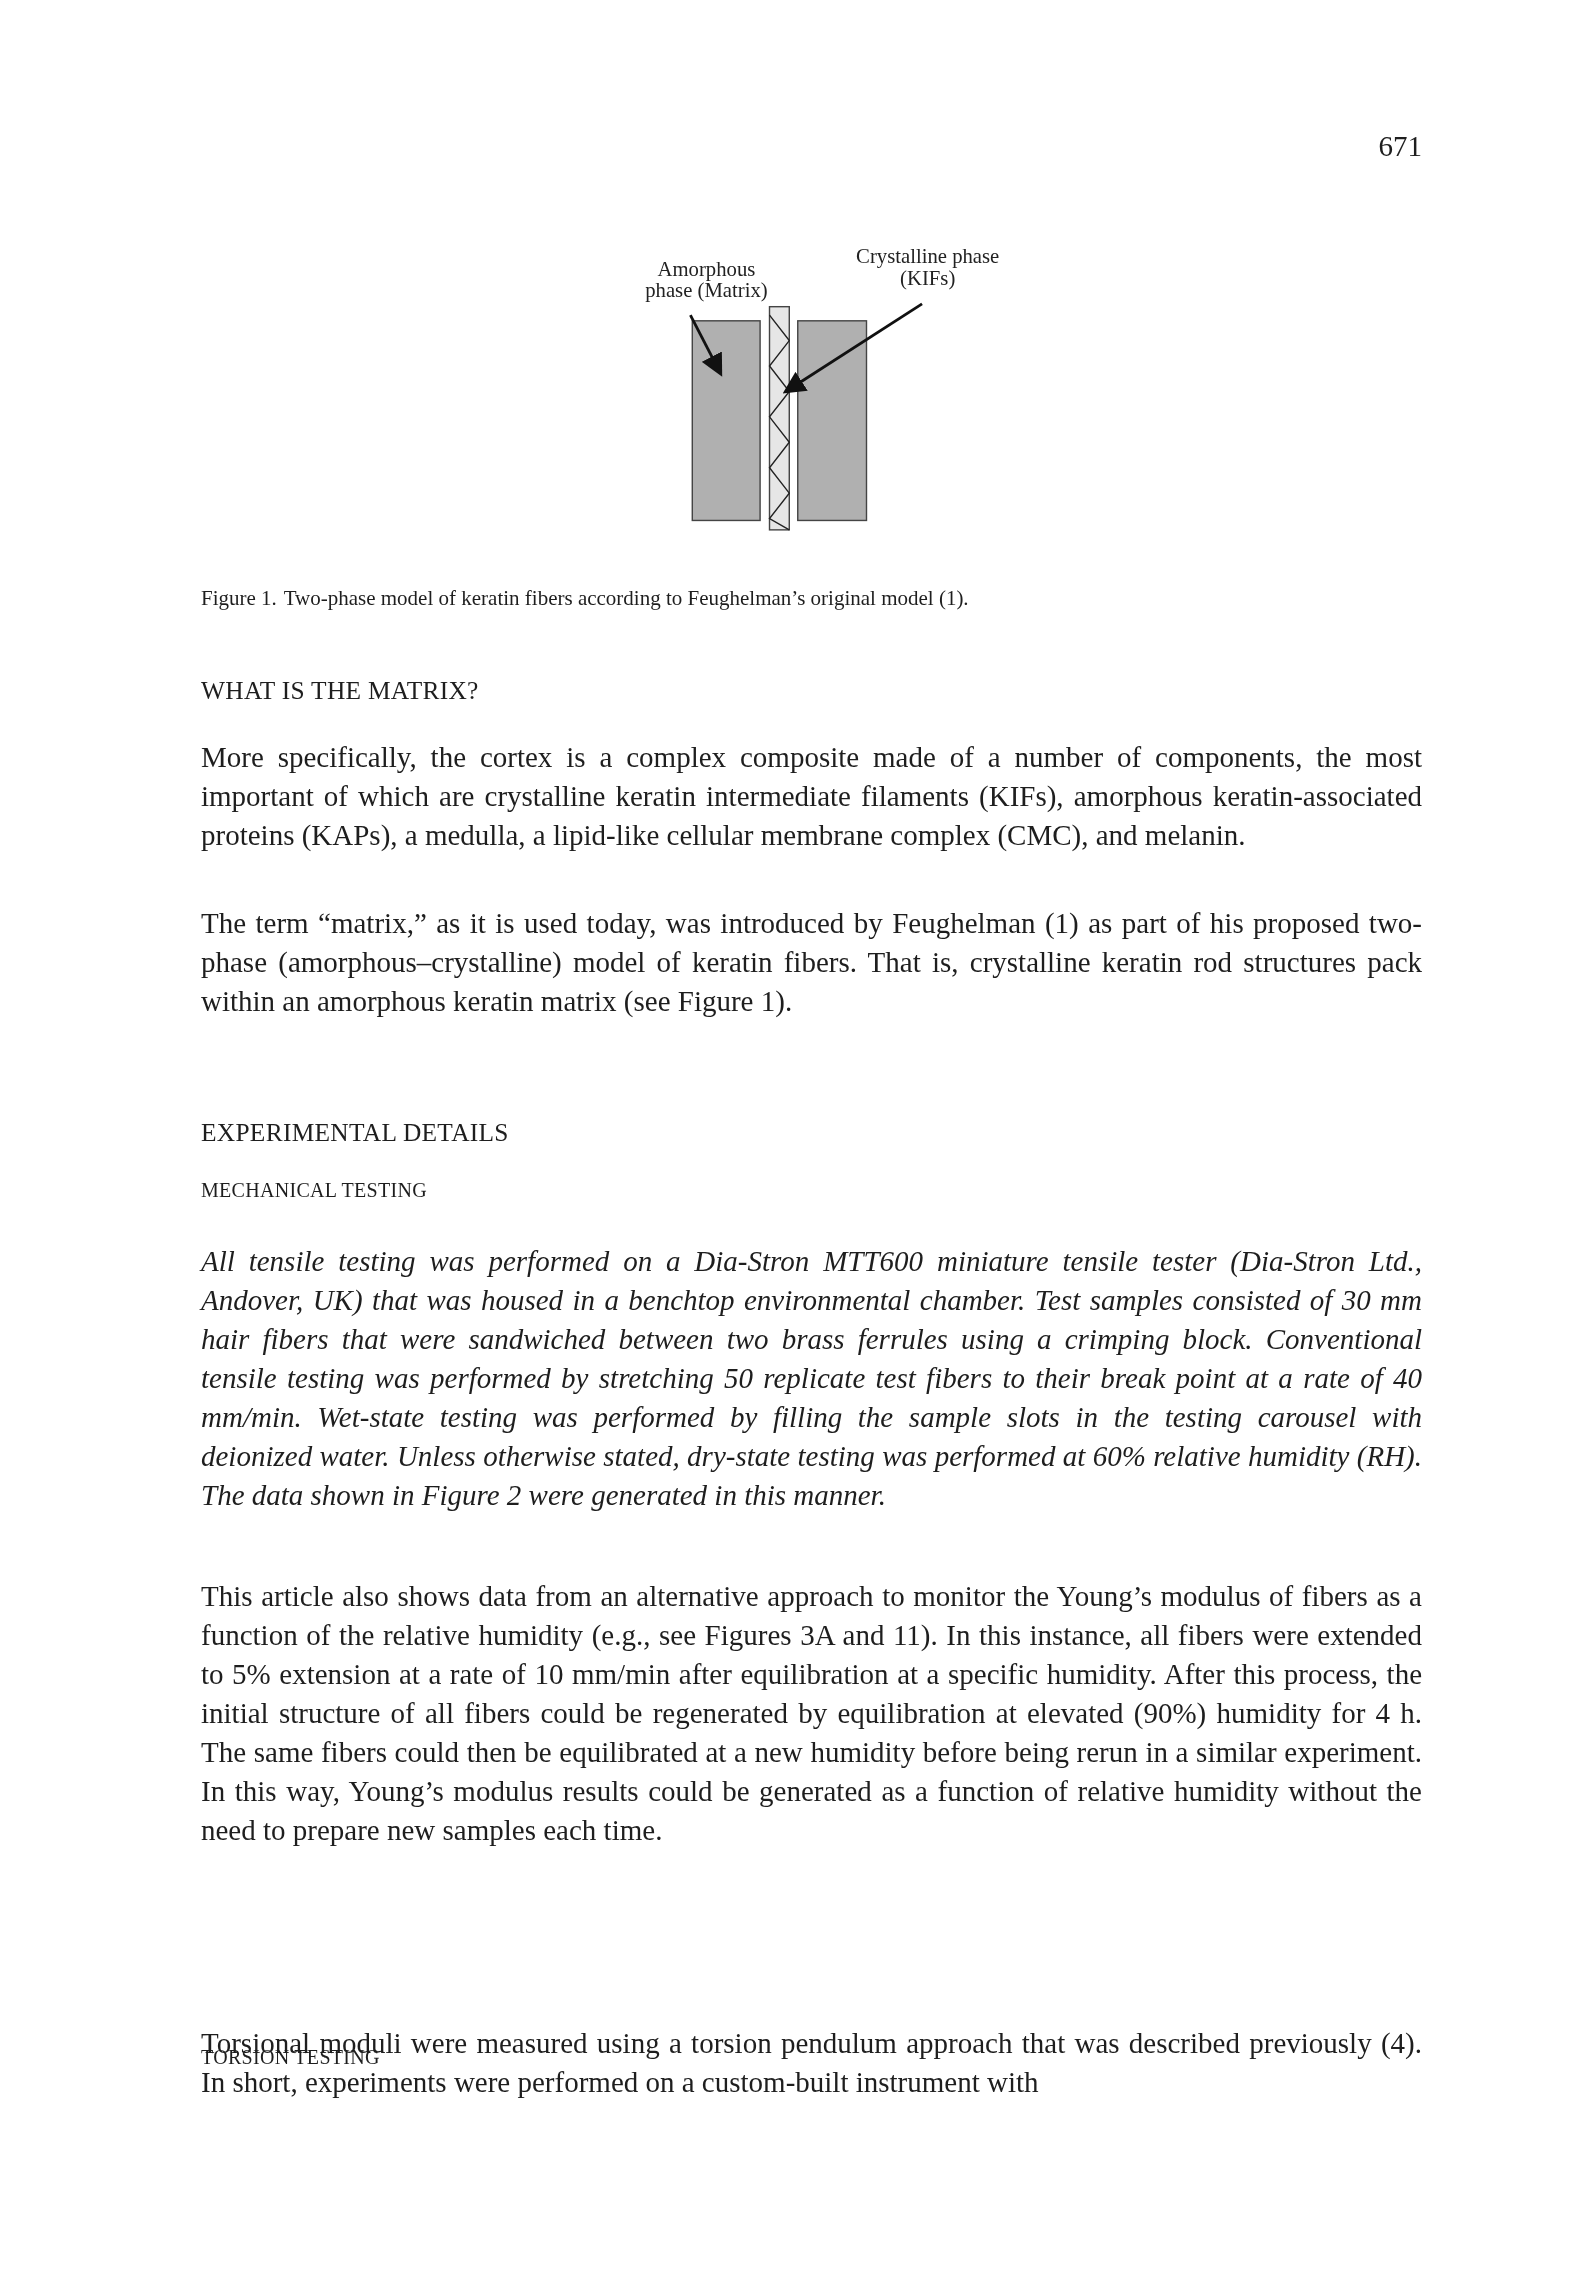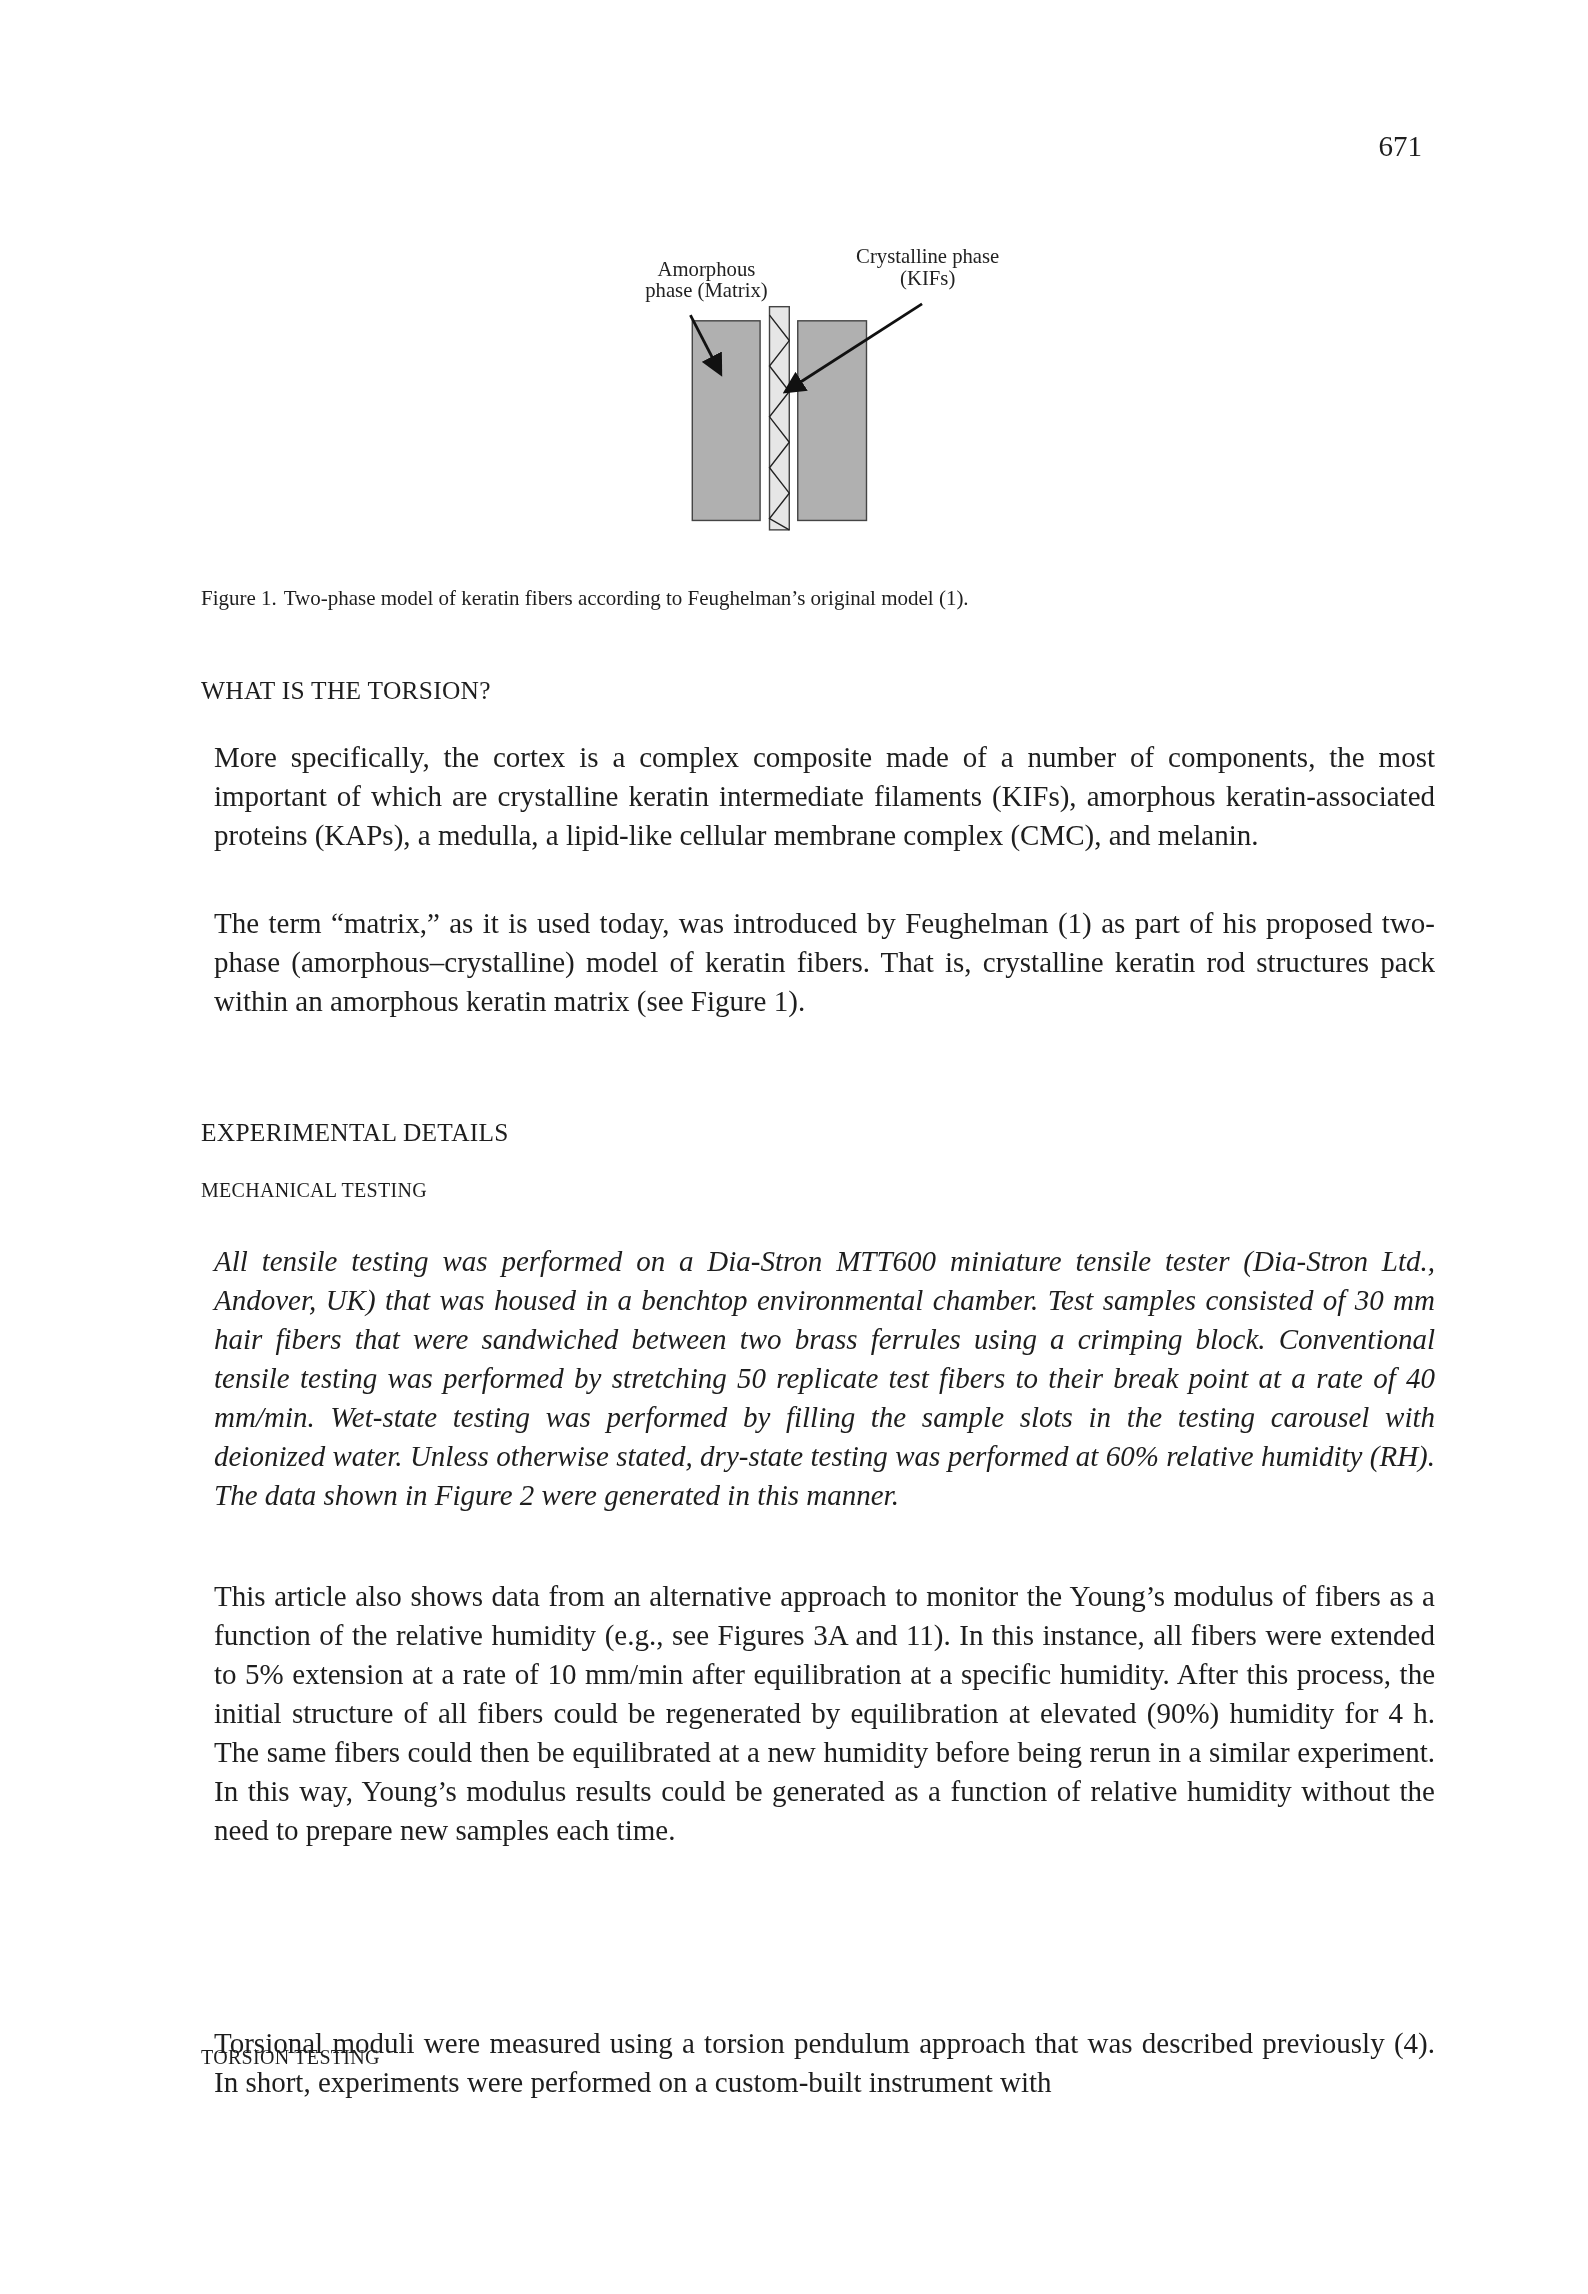--- a/index.html
+++ b/index.html
@@ -7,21 +7,21 @@
          font-family: "Liberation Serif", "DejaVu Serif", serif; color: #1e1e1e; }
   .abs { position: absolute; }
   .running-head { top: 130px; left: 201px; width: 1221px; height: 38px; font-size: 29px; }
   .running-head .title { position: absolute; left: 0; right: 0; text-align: center; letter-spacing: 0.5px; }
   .running-head .pageno { position: absolute; right: 0; margin-left: 16px; }
   .figure { top: 221px; left: 565px; width: 490px; height: 339px; }
   .caption { top: 586px; left: 201px; width: 1221px; font-size: 21px; }
   .caption .lbl { margin-right: 2px; }
   .h1 { font-size: 25.4px; letter-spacing: 0.3px; }
   .h2 { font-size: 20px; letter-spacing: 0.3px; }
-  .para { left: 201px; width: 1221px; font-size: 29px; line-height: 39px; text-align: justify; margin-left: 13px; }
+  .para { left: 201px; width: 1221px; font-size: 29px; line-height: 39px; text-align: justify; }
   .para p { margin: 0; }
 </style>
 </head>
 <body>
 
 <div class="abs running-head">
   <span class="pageno">671</span>
 </div>
 
 <div class="abs figure">
@@ -47,21 +47,21 @@
     <text x="385" y="45" text-anchor="middle" font-family="Liberation Serif, serif" font-size="22" fill="#222">Crystalline phase</text>
     <text x="385" y="68" text-anchor="middle" font-family="Liberation Serif, serif" font-size="22" fill="#222">(KIFs)</text>
   </svg>
 </div>
 
 <div class="abs caption">
   <span class="lbl">Figure 1.</span>
   <span>Two-phase model of keratin fibers according to Feughelman’s original model (1).</span>
 </div>
 
-<div class="abs h1" style="top:676px; left:201px;">WHAT IS THE TORSION?</div>
+<div class="abs h1" style="top:676px; left:201px;">WHAT IS THE MATRIX?</div>
 
 <div class="abs para" style="top:738px;">
   <p>More specifically, the cortex is a complex composite made of a number of components, the most important of which are crystalline keratin intermediate filaments (KIFs), amorphous keratin-associated proteins (KAPs), a medulla, a lipid-like cellular membrane complex (CMC), and melanin.</p>
 </div>
 <div class="abs para" style="top:904px;">
   <p>The term “matrix,” as it is used today, was introduced by Feughelman (1) as part of his proposed two-phase (amorphous–crystalline) model of keratin fibers. That is, crystalline keratin rod structures pack within an amorphous keratin matrix (see Figure 1).</p>
 </div>
 
 <div class="abs h1" style="top:1118px; left:201px;">EXPERIMENTAL DETAILS</div>
 <div class="abs h2" style="top:1179px; left:201px;">MECHANICAL TESTING</div>

